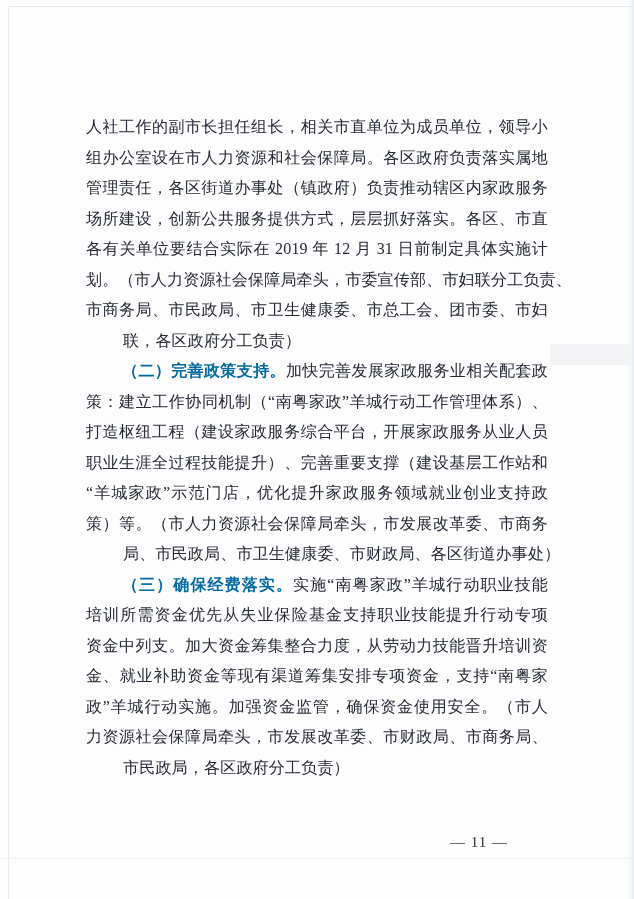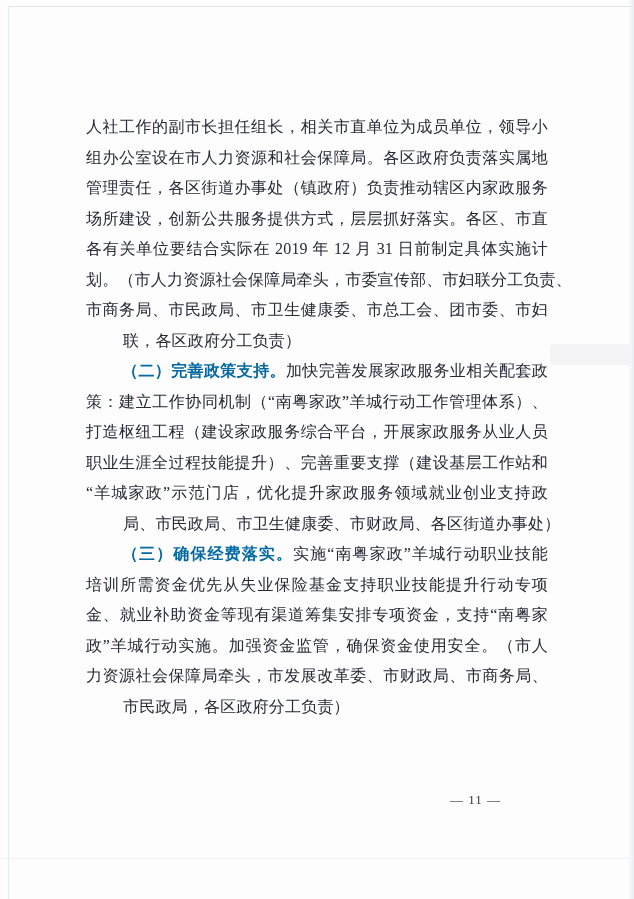--- a/index.html
+++ b/index.html
@@ -63,22 +63,22 @@
   .line.indent {
     text-indent: 36px;
   }
   .lead {
     font-weight: bold;
     color: #0369a1;
   }
   .page-number {
     position: absolute;
     left: 450px;
-    top: 792px;
-    font-size: 13px;
+    top: 834px;
+    font-size: 15px;
     letter-spacing: 1px;
     color: #33363e;
     white-space: nowrap;
   }
 </style>
 </head>
 <body>
 
 <div class="page">
 
@@ -100,26 +100,28 @@
       <div class="line">市商务局、市民政局、市卫生健康委、市总工会、团市委、市妇</div>
       <div class="line final">联，各区政府分工负责）</div>
     </div>
 
     <div class="para">
       <div class="line indent"><span class="lead">（二）完善政策支持。</span><span>加快完善发展家政服务业相关配套政</span></div>
       <div class="line">策：建立工作协同机制（“南粤家政”羊城行动工作管理体系）、</div>
       <div class="line">打造枢纽工程（建设家政服务综合平台，开展家政服务从业人员</div>
       <div class="line">职业生涯全过程技能提升）、完善重要支撑（建设基层工作站和</div>
       <div class="line">“羊城家政”示范门店，优化提升家政服务领域就业创业支持政</div>
+      <div class="line">策）等。（市人力资源社会保障局牵头，市发展改革委、市商务</div>
       <div class="line final">局、市民政局、市卫生健康委、市财政局、各区街道办事处）</div>
     </div>
 
     <div class="para">
       <div class="line indent"><span class="lead">（三）确保经费落实。</span><span>实施“南粤家政”羊城行动职业技能</span></div>
       <div class="line">培训所需资金优先从失业保险基金支持职业技能提升行动专项</div>
+      <div class="line">资金中列支。加大资金筹集整合力度，从劳动力技能晋升培训资</div>
       <div class="line">金、就业补助资金等现有渠道筹集安排专项资金，支持“南粤家</div>
       <div class="line">政”羊城行动实施。加强资金监管，确保资金使用安全。（市人</div>
       <div class="line">力资源社会保障局牵头，市发展改革委、市财政局、市商务局、</div>
       <div class="line final">市民政局，各区政府分工负责）</div>
     </div>
 
   </div>
 
   <div class="page-number">— 11 —</div>
 

